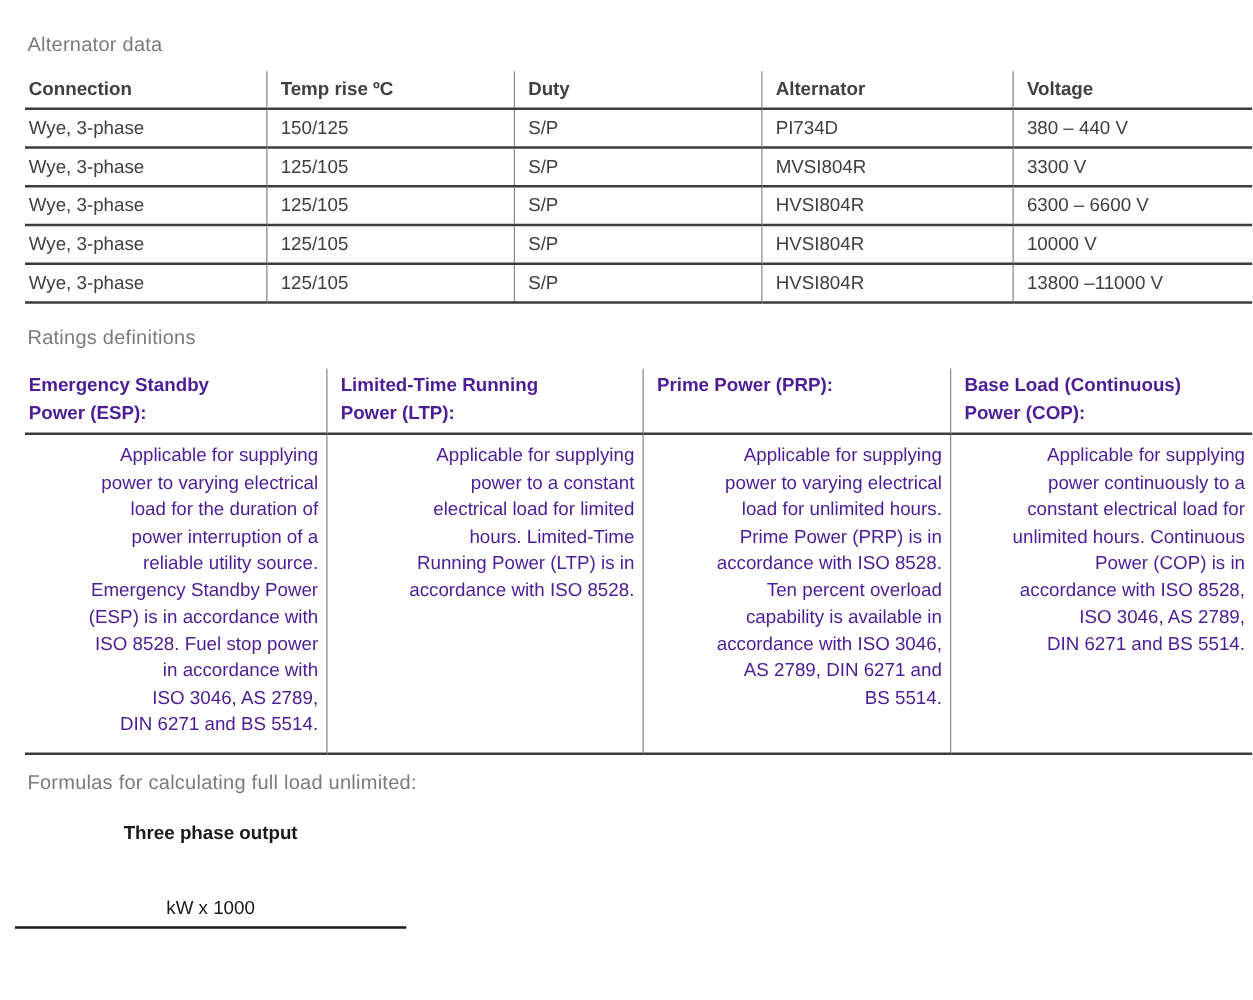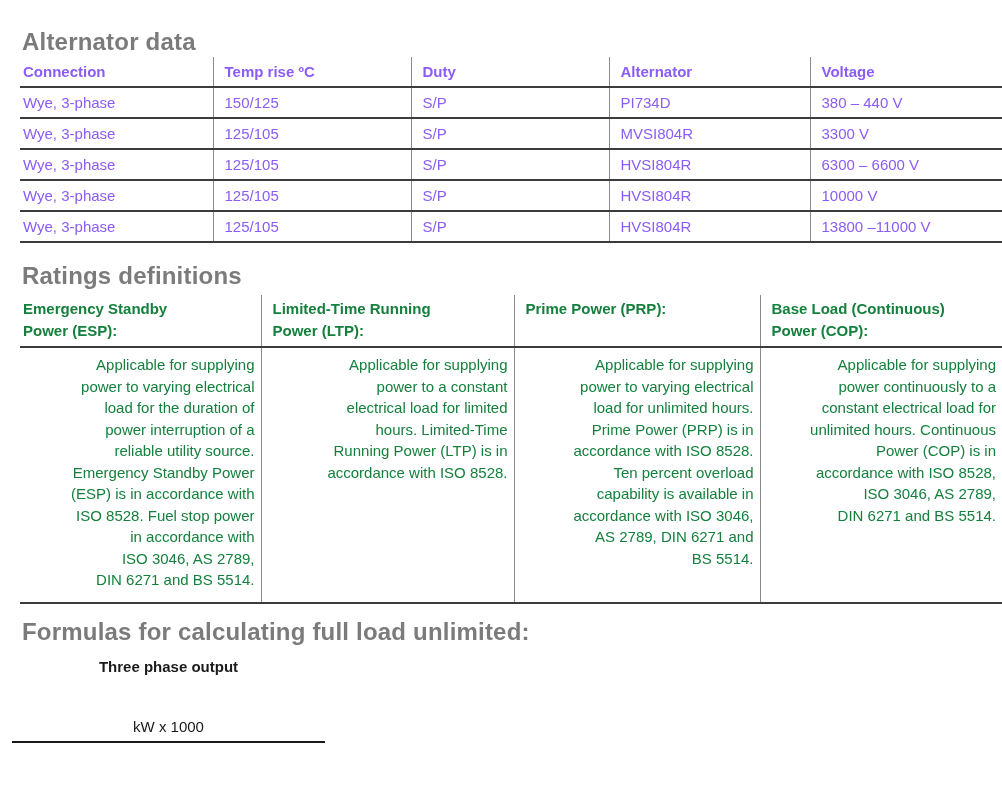--- a/index.html
+++ b/index.html
@@ -8,40 +8,40 @@
     width: 1002px;
     height: 800px;
     background: #ffffff;
     font-family: "Liberation Sans", sans-serif;
     color: #1a1a1a;
     overflow: hidden;
   }
   .sec-heading {
     position: absolute;
     left: 22px;
-    font-size: 24px;
-    font-weight: bold;
+    font-size: 16px;
+    font-weight: normal;
     color: #7b7b7b;
     letter-spacing: 0.2px;
     white-space: nowrap;
   }
   #alt-heading { top: 28px; }
   #ratings-heading { top: 262px; }
   #formulas-heading { top: 618px; }
 
   
   .alt-table {
     position: absolute;
     left: 20px;
     top: 57px;
     width: 982px;
     border-collapse: collapse;
     table-layout: fixed;
     font-size: 15px;
-    color: #8b5cf6;
+    color: #404040;
   }
   .alt-table th, .alt-table td {
     height: 29px;
     padding: 0 4px 0 11px;
     text-align: left;
     vertical-align: middle;
     border-bottom: 2px solid #3c3c3c;
     border-right: 1px solid #8a8a8a;
     overflow: hidden;
     white-space: nowrap;
@@ -52,21 +52,21 @@
 
   
   .rat-table {
     position: absolute;
     left: 20px;
     top: 295px;
     width: 982px;
     border-collapse: collapse;
     table-layout: fixed;
     font-size: 15px;
-    color: #15803d;
+    color: #4c1d95;
   }
   .rat-table th {
     height: 48px;
     padding: 3px 6px 0 11px;
     text-align: left;
     vertical-align: top;
     font-weight: bold;
     line-height: 22px;
     white-space: pre-line;
     border-bottom: 2px solid #3c3c3c;

